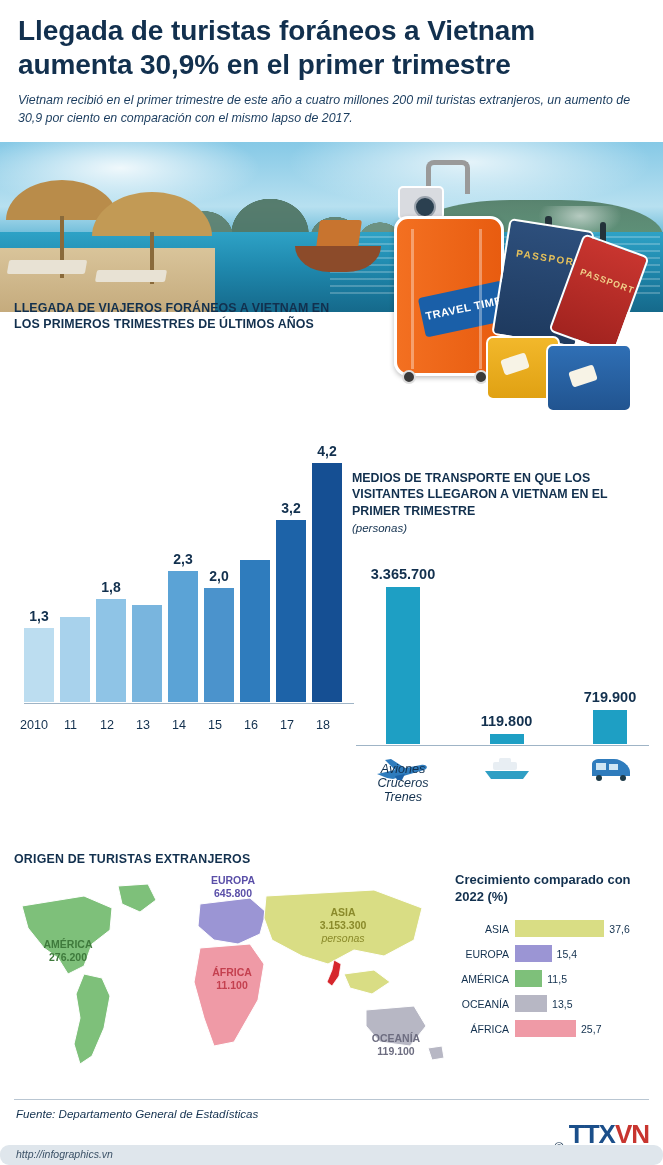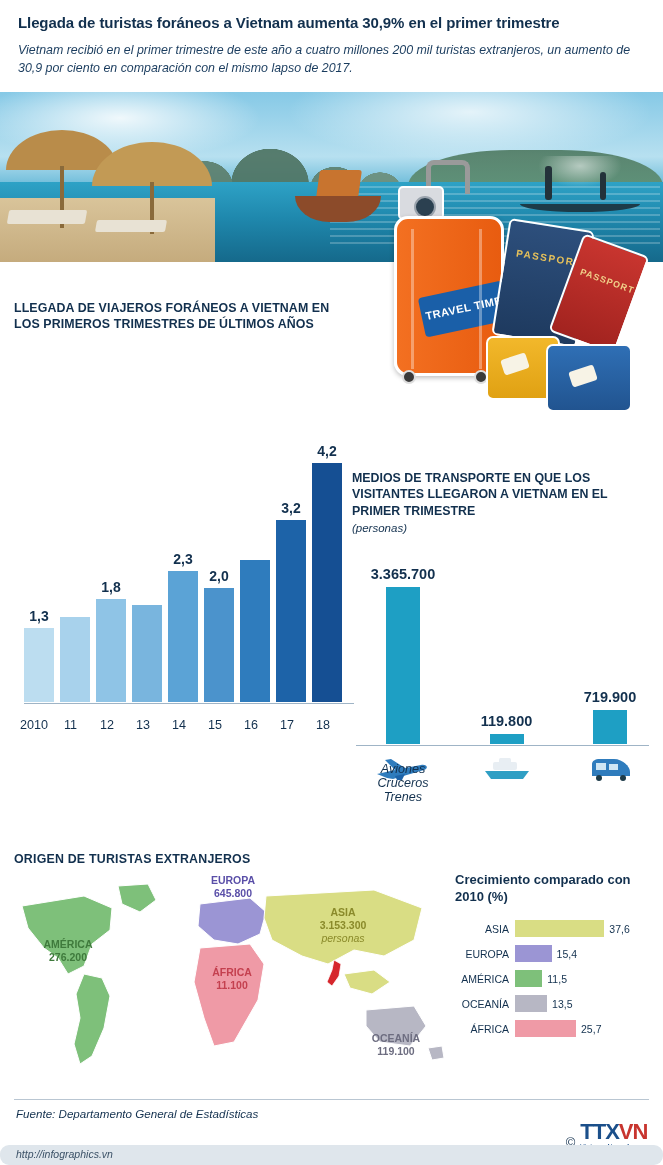--- a/index.html
+++ b/index.html
@@ -9,21 +9,21 @@
     font-family:"Liberation Sans", sans-serif;
     background:#ffffff;
     position:relative;
     overflow:hidden;
   }
   .page { position:relative; width:663px; height:1165px; }
 
   
   .header { padding:14px 18px 4px 18px; }
   .title {
-    font-size:15px; font-weight:bold; color:#12304e;
+    font-size:28px; font-weight:bold; color:#12304e;
     line-height:1.22; letter-spacing:-0.1px;
   }
   .subtitle {
     margin-top:10px;
     font-size:12.4px; font-style:italic; color:#1a3c5e;
     line-height:1.42;
   }
 
   
   .banner {
@@ -203,21 +203,21 @@
   .gname { width:60px; text-align:right; font-size:10.5px; color:#12304e; padding-right:6px; }
   .gbar { height:17px; }
   .gval { font-size:10.5px; color:#12304e; padding-left:5px; }
 
   
   .footer { position:absolute; left:0; bottom:0; width:663px; height:72px; }
   .fline { position:absolute; left:14px; top:6px; width:635px; height:1px; background:#b9c6d2; }
   .source { position:absolute; left:16px; top:14px; font-size:11.6px; font-style:italic; color:#12304e; }
   .ttx { position:absolute; right:14px; top:26px; display:flex; align-items:flex-end; gap:5px; }
   .ttx .c { font-size:13px; color:#12304e; }
-  .ttxlogo { font-size:22px; font-weight:bold; color:#1b4f8a; letter-spacing:-1px; }
+  .ttxlogo { font-size:26px; font-weight:bold; color:#1b4f8a; letter-spacing:-1px; }
   .ttxlogo .vn { color:#c8352f; }
   .ttxsub { font-size:6.5px; color:#1b4f8a; text-align:right; margin-top:-2px; letter-spacing:.2px; }
   .urlbar { position:absolute; left:0; bottom:0; width:663px; height:20px; background:#dfe6ec;border-radius:9px; }
   .urlbar span { position:absolute; left:16px; top:3px; font-size:10.5px; font-style:italic; color:#3a5066; }
 </style>
 </head>
 <body>
 
 <div class="page">
 
@@ -422,21 +422,21 @@
       <div>ÁFRICA</div>
       <div class="v">11.100</div>
     </div>
     <div class="mlabel" style="left:336px; top:154px; width:92px; color:#6d6d80;">
       <div>OCEANÍA</div>
       <div class="v">119.100</div>
     </div>
   </div>
 
   <div class="growth">
-    <div class="hd">Crecimiento comparado con 2010 (%)</div>
+    <div class="hd">Crecimiento comparado con 2022 (%)</div>
     <div class="grows" id="growth-rows">
         <div class="grow">
           <div class="gname">ASIA</div>
           <div class="gbar" style="width: 89.3px; background: rgb(217, 221, 132);"></div>
           <div class="gval">37,6</div>
         </div>
         <div class="grow">
           <div class="gname">EUROPA</div>
           <div class="gbar" style="width: 36.575px; background: rgb(155, 149, 212);"></div>
           <div class="gval">15,4</div>

